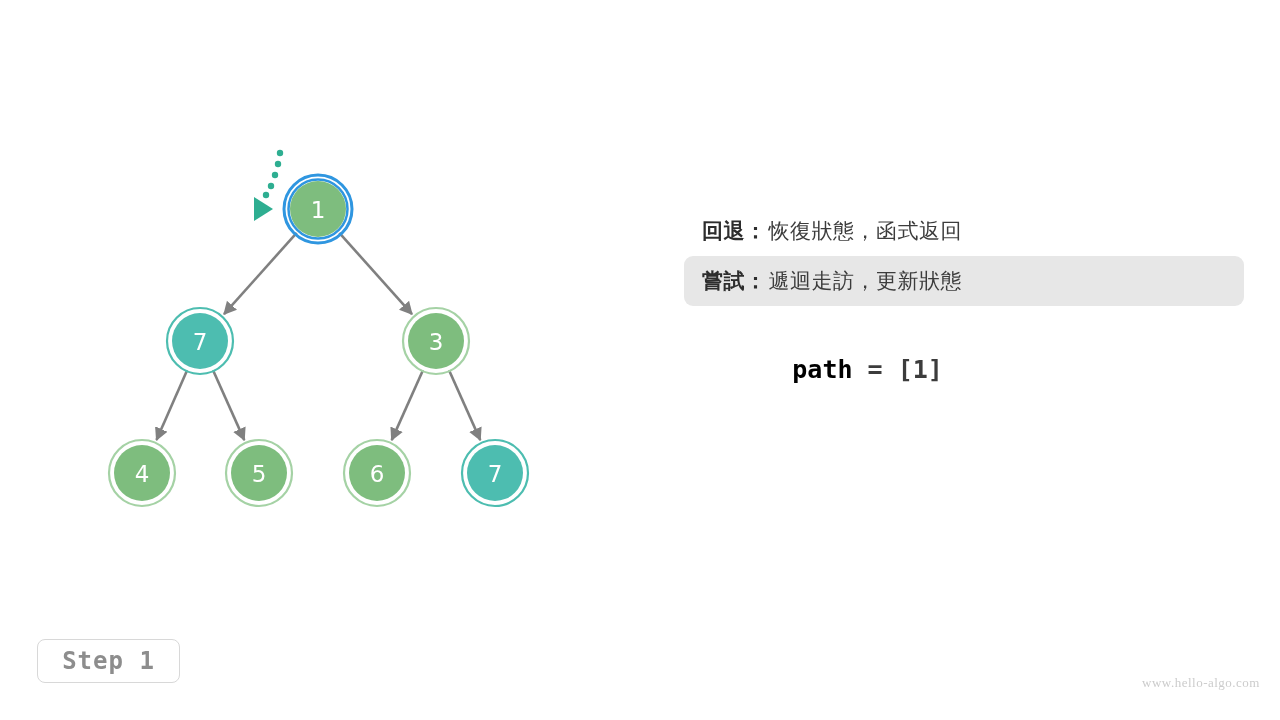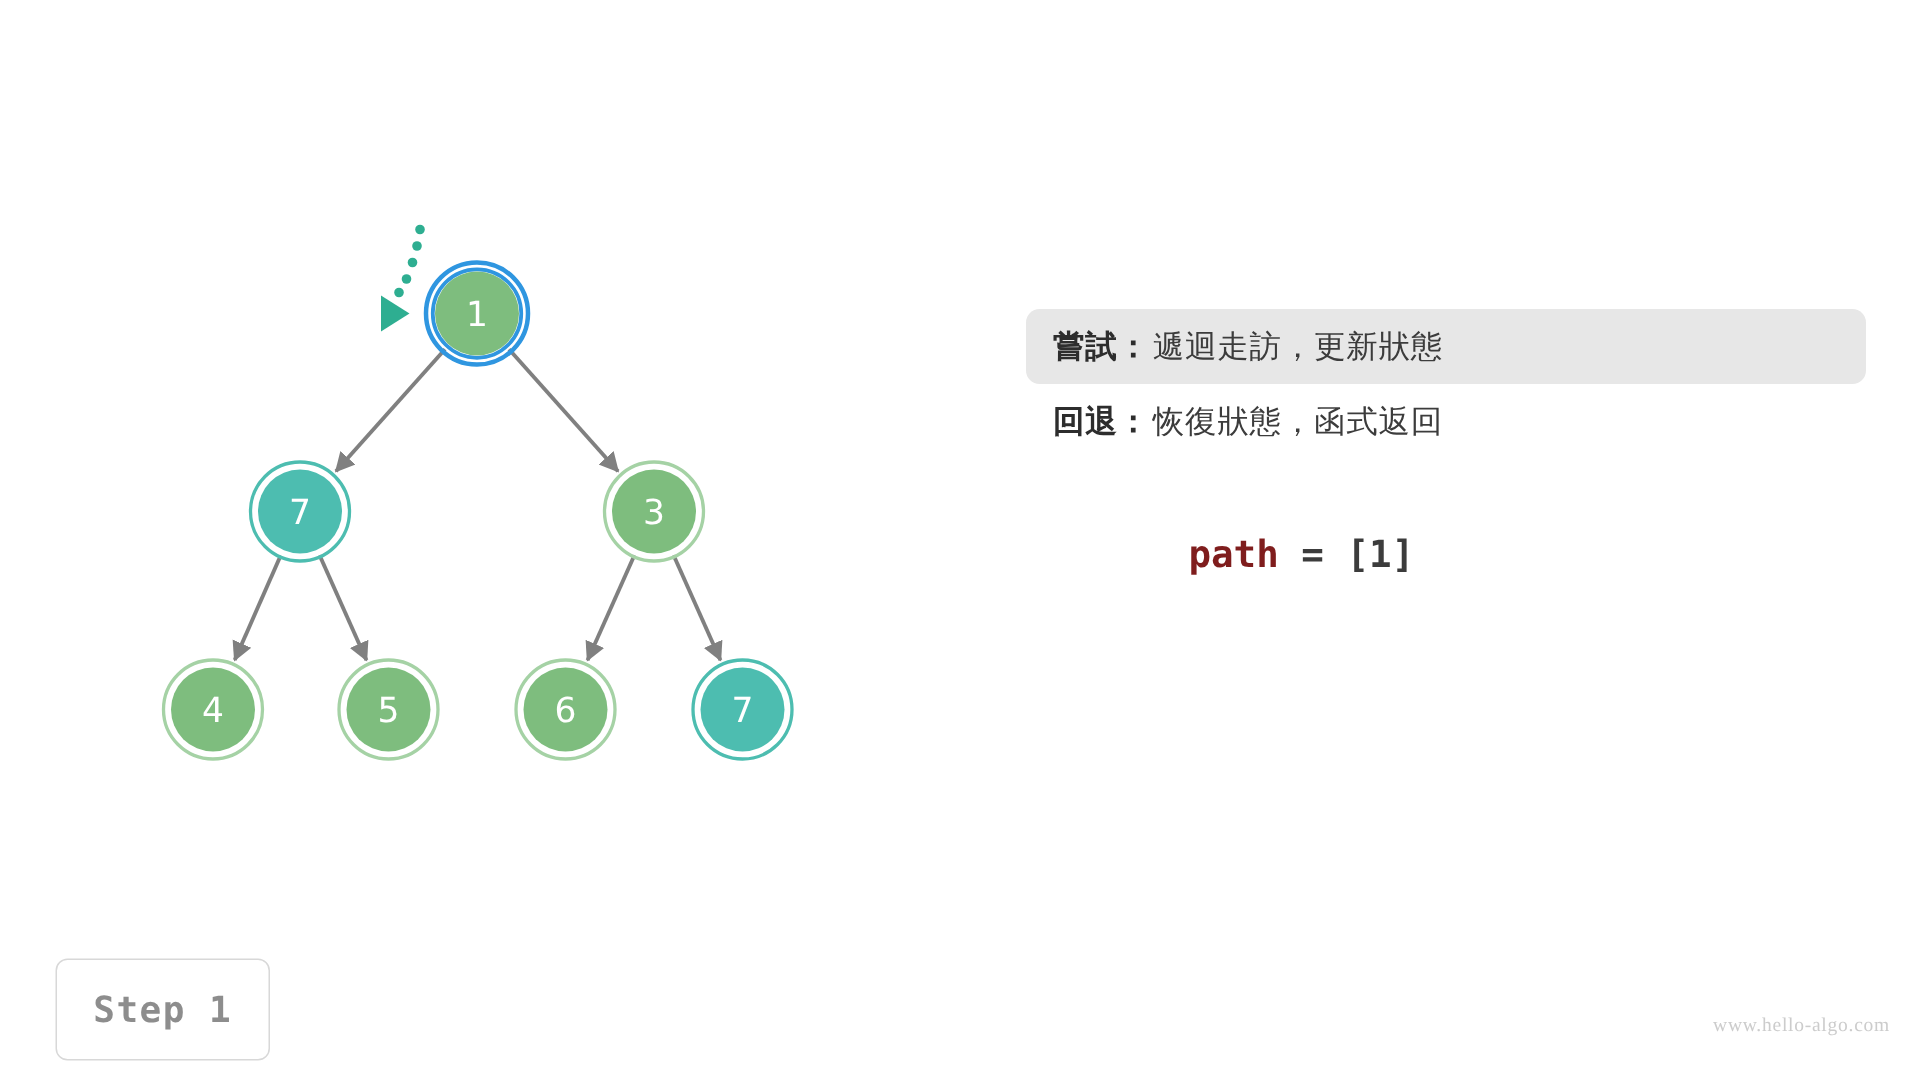--- a/index.html
+++ b/index.html
@@ -75,31 +75,31 @@
     font-family: "DejaVu Sans Mono", monospace;
     font-size: 25px;
     font-weight: bold;
     color: #3c3c3c;
     white-space: pre;
     line-height: 1;
   }
   #path-row { margin-top: 26px; }
   #res-row  { margin-top: 85px; }
 
-  .var-path { color: #7f1d1d; }
+  .var-path { color: #000000; }
   .var-res  { color: #2d9e96; }
   .code-rest { color: #3c3c3c; font-weight: bold; }
 
   
   #step-badge {
     position: absolute;
     left: 37px;
     top: 639px;
     width: 143px;
-    height: 68px;
+    height: 44px;
     border: 1px solid #d8d8d8;
     border-radius: 8px;
     background: #ffffff;
     display: flex;
     align-items: center;
     justify-content: center;
     font-family: "DejaVu Sans Mono", monospace;
     font-size: 24px;
     font-weight: bold;
     color: #8d8d8d;
@@ -180,30 +180,30 @@
         <circle cx="278" cy="164" r="3.2" fill="#2eae91"></circle>
         <circle cx="275" cy="175" r="3.2" fill="#2eae91"></circle>
         <circle cx="271" cy="186" r="3.2" fill="#2eae91"></circle>
         <circle cx="266" cy="195" r="3.2" fill="#2eae91"></circle>
         <polygon points="254,197 254,221 273,209" fill="#2eae91"></polygon>
       </g>
   </svg>
 
   <div id="panel">
 
+    <div class="hint-row">
+      <span class="hint-key">回退：</span>
+      <span class="hint-val">恢復狀態，函式返回</span>
+    </div>
+
     <div class="hint-row highlight">
       <span class="hint-key">嘗試：</span>
       <span class="hint-val">遞迴走訪，更新狀態</span>
     </div>
 
-    <div class="hint-row">
-      <span class="hint-key">回退：</span>
-      <span class="hint-val">恢復狀態，函式返回</span>
-    </div>
-
     <div class="code-row" id="path-row">
       <span class="var-path">path</span><span class="code-rest"> = [1]</span>
     </div>
 
 
   </div>
 
   <div id="step-badge">
     <span>Step 1</span>
   </div>

